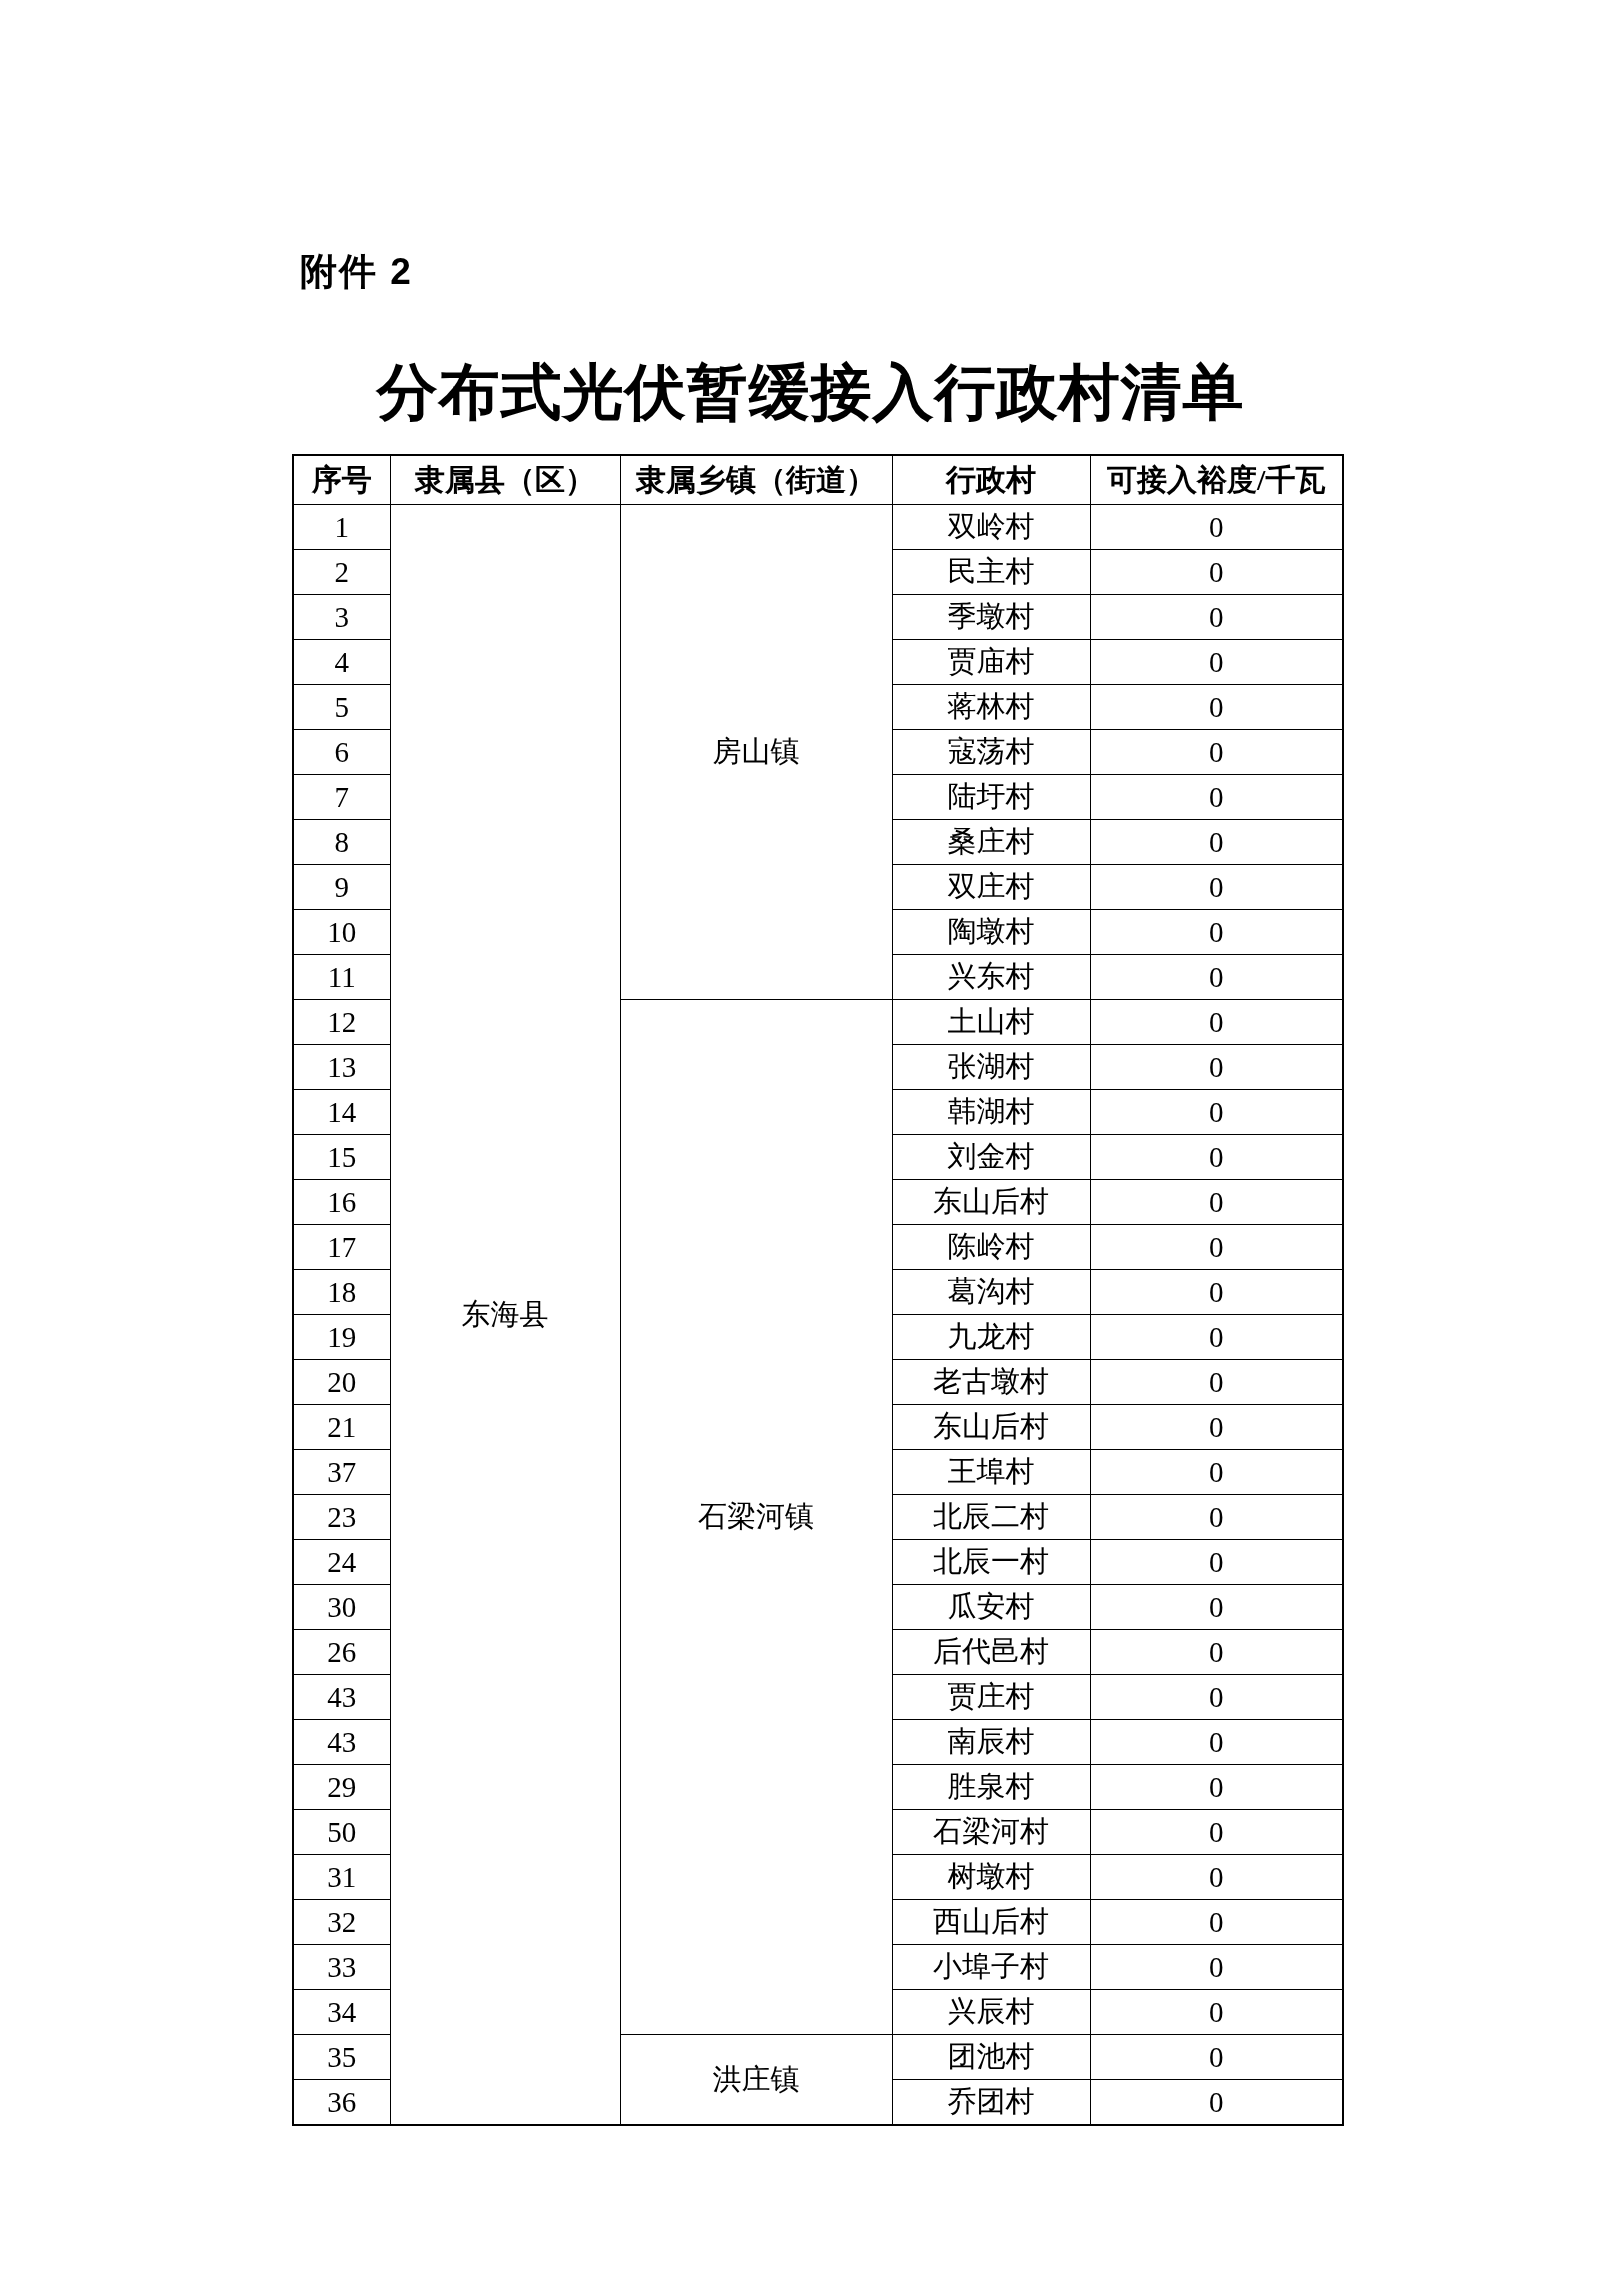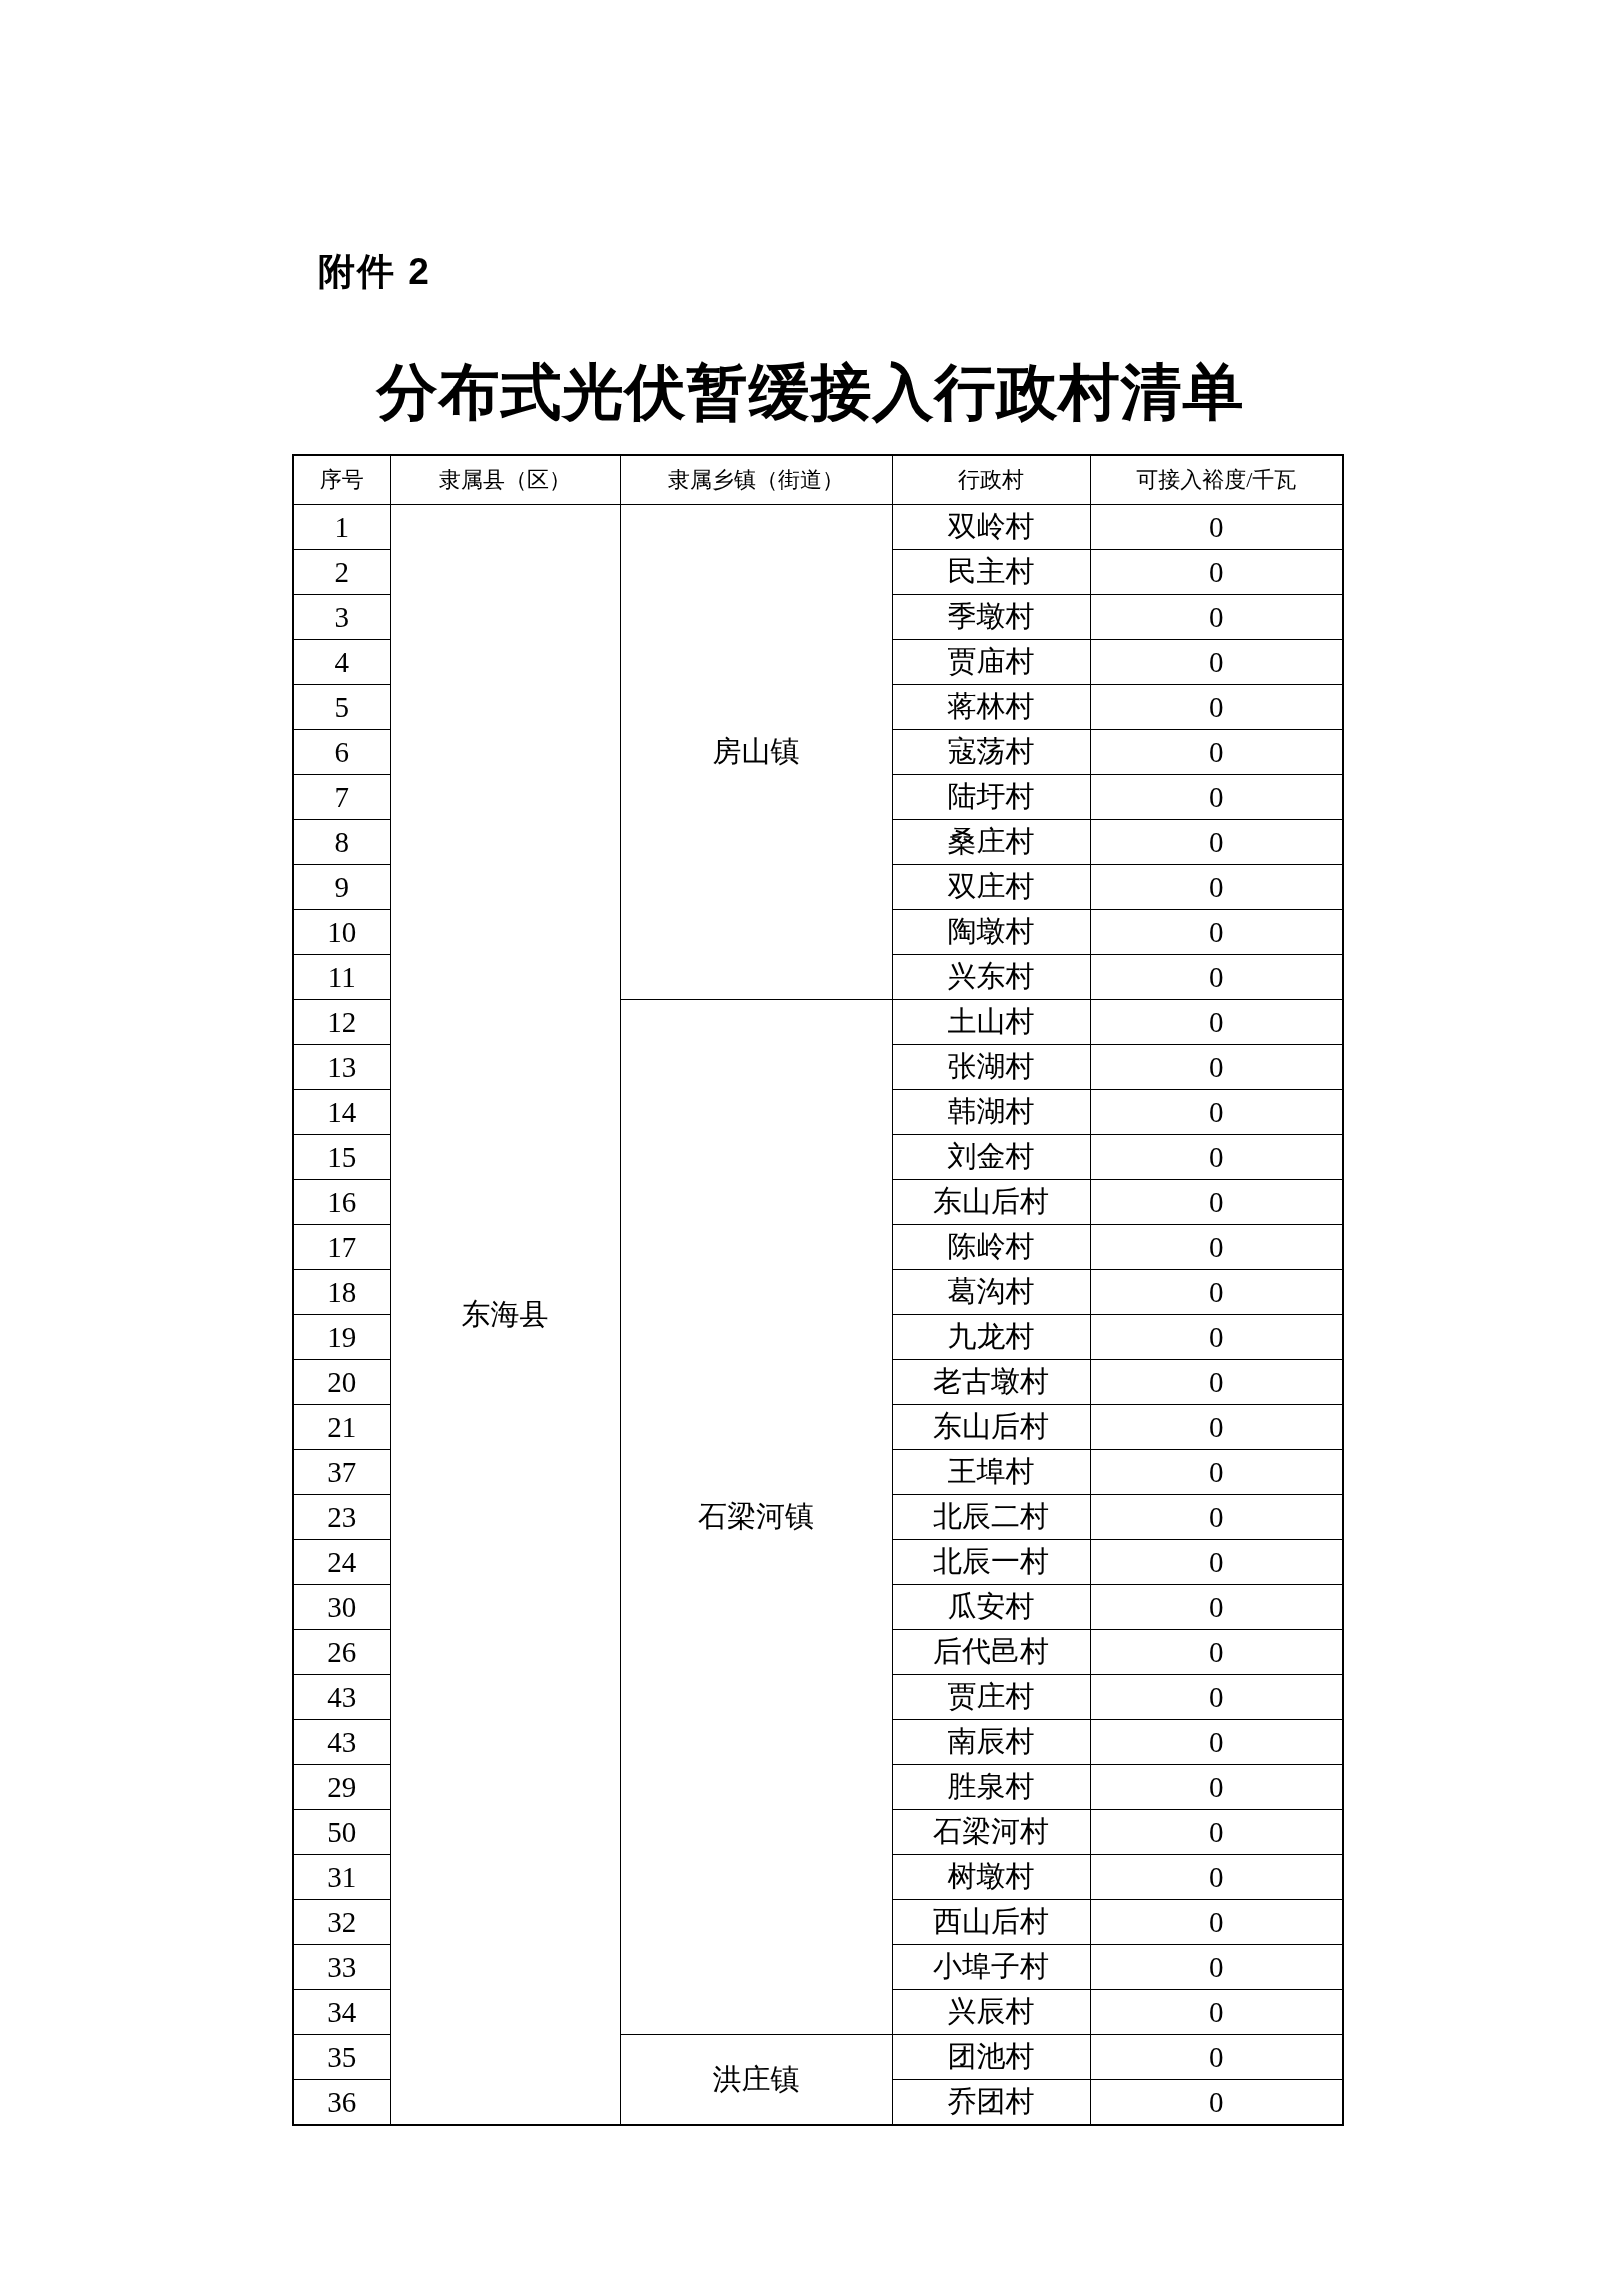--- a/index.html
+++ b/index.html
@@ -15,21 +15,20 @@
     font-family: "Liberation Serif", serif;
   }
   .attachment-label {
     position: absolute;
     left: 300px;
     top: 247px;
     font-size: 37px;
     font-weight: 700;
     font-family: "Liberation Sans", sans-serif;
     letter-spacing: 2px;
-    margin-left: 18px;
   }
   .doc-title {
     position: absolute;
     left: 0;
     top: 345px;
     width: 100%;
     text-align: center;
     font-size: 61px;
     font-weight: 700;
     font-family: "Liberation Sans", sans-serif;
@@ -48,22 +47,22 @@
   .doc-table th, .doc-table td {
     border: 1.5px solid #000;
     text-align: center;
     vertical-align: middle;
     padding: 0;
     overflow: hidden;
     white-space: nowrap;
   }
   .doc-table thead th {
     height: 48px;
-    font-size: 22px;
-    font-weight: 400;
+    font-size: 30px;
+    font-weight: 700;
   }
   .doc-table tbody td {
     height: 44px;
     font-size: 29px;
     font-weight: 400;
   }
   .doc-table td[data-name="row-number-cell"],
   .doc-table td[data-name="margin-cell"] {
     font-family: "Liberation Serif", serif;
   }

